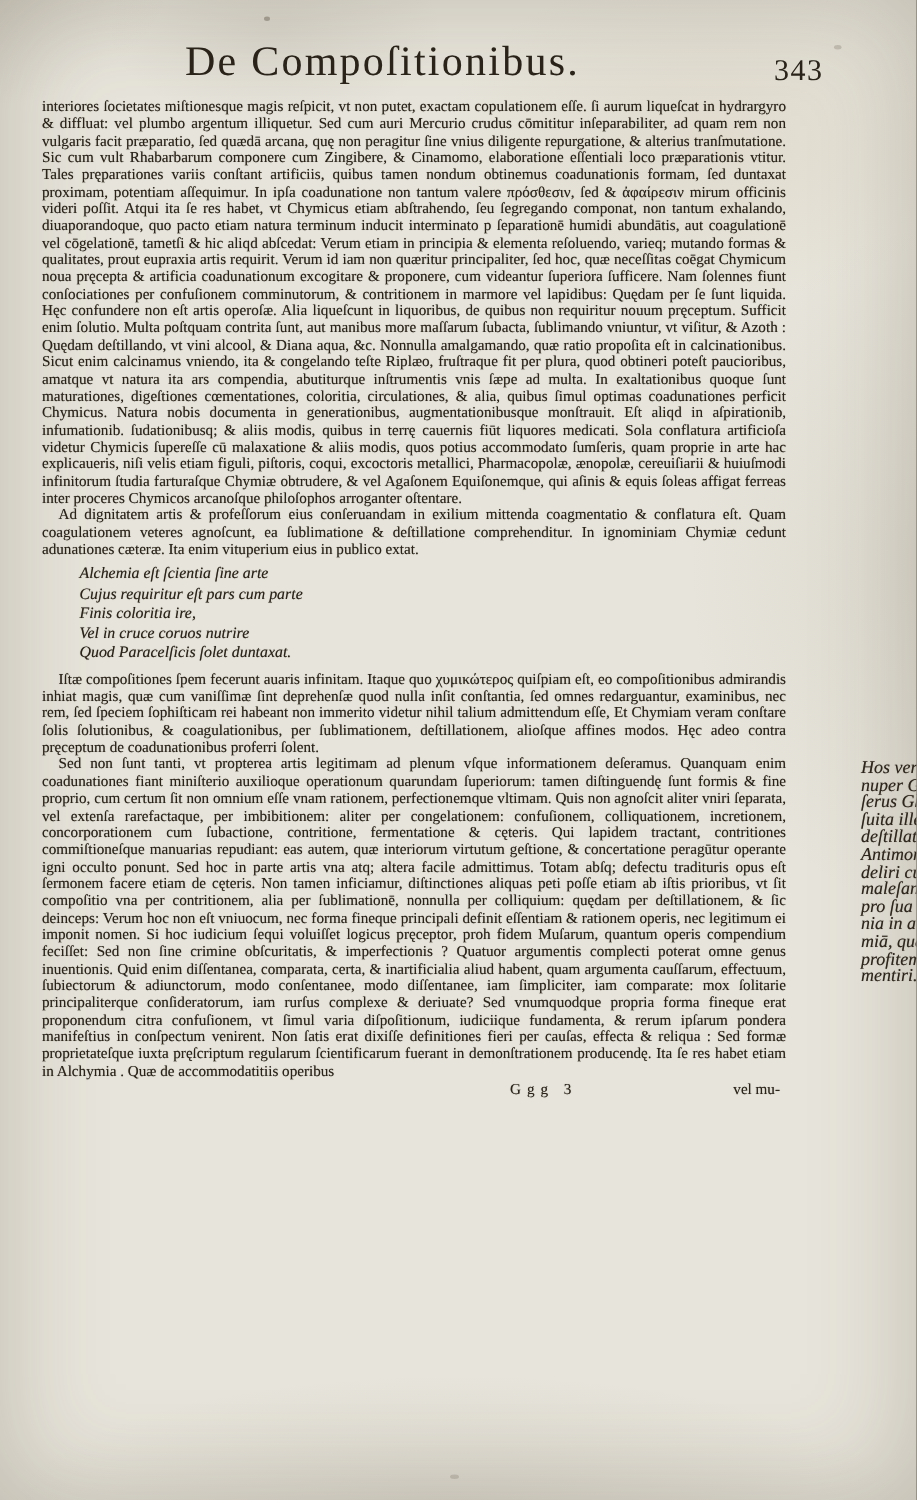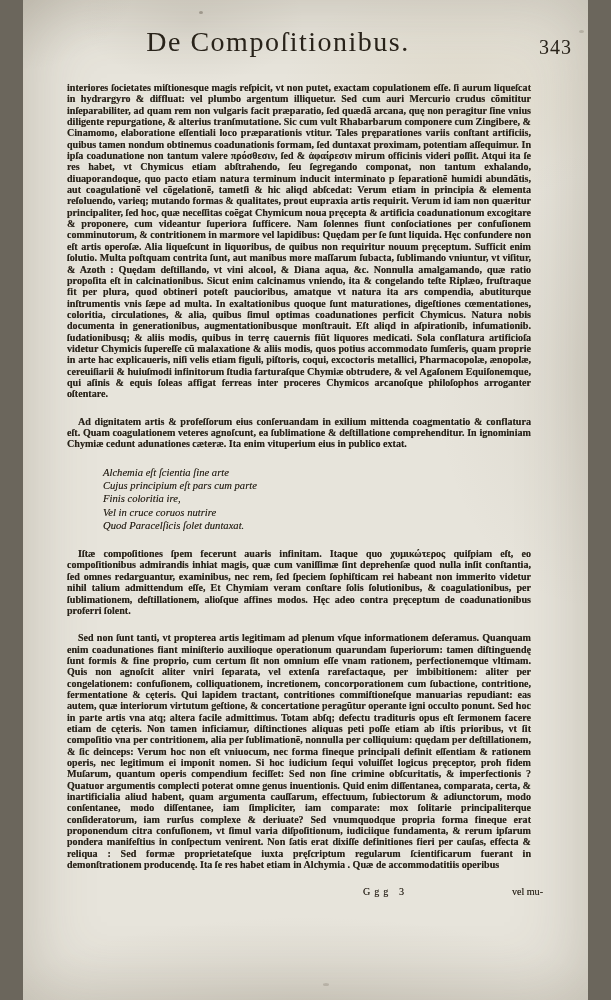--- a/index.html
+++ b/index.html
@@ -1,17 +1,17 @@
 <!DOCTYPE html>
 <html><head>
 <meta charset="utf-8">
 <style>
   html,body { margin:0; padding:0; background:#6b665c; }
   .page {
-    position:relative; width:565px; height:1000px; margin:0 auto;
+    position:relative; width:611px; height:1000px; margin:0 auto;
     font-family:"Liberation Serif","DejaVu Serif",serif;
     color:#29231a;
     background-color:#e7e4db;
     background-image:
       radial-gradient(ellipse 260px 160px at 78% 9%, rgba(176,156,108,0.12), transparent 70%),
       radial-gradient(ellipse 220px 320px at 101% 38%, rgba(120,110,88,0.09), transparent 72%),
       radial-gradient(ellipse 420px 130px at 50% 101%, rgba(112,102,84,0.12), transparent 72%),
       radial-gradient(ellipse 180px 130px at -2% -2%, rgba(110,100,84,0.16), transparent 70%),
       radial-gradient(ellipse 160px 90px at 30% 2%, rgba(110,100,84,0.10), transparent 70%);
     box-shadow: inset 0 0 70px rgba(88,78,58,0.28);
@@ -22,24 +22,24 @@
     font-size:28px; letter-spacing:1.5px; white-space:nowrap;
   }
   .page-number {
     position:absolute; top:36px; left:516px; font-size:20px; letter-spacing:1px;
   }
   .main-col {
     position:absolute; left:28px; top:66px; width:496px;
     font-size:10.1px; line-height:11.35px; text-align:justify;
     text-shadow:0 0 0.5px rgba(43,36,25,0.55);
   }
-  .main-col p { margin:16px;font-weight:bold; }
+  .main-col p { margin:0; }
   .main-col p.indent { text-indent:11px; }
   .poem {
-    margin:4px 0 5px 52px; font-style:italic;
+    margin:4px 0 5px 25px; font-style:italic;
     font-size:10.6px; line-height:13.3px; text-align:left;
   }
   .poem div { white-space:nowrap; }
   .margin-note {
     position:absolute; left:527px; top:506px; width:80px;
     font-style:italic; font-size:12px; line-height:11.6px;
     color:#2d261d; text-shadow:0 0 0.5px rgba(43,36,25,0.5);margin-left:47px;
   }
   .sig-row { position:relative; height:13px; margin-top:1px; text-align:center; }
   .sig-mark { position:absolute; left:312px; letter-spacing:4px; }
@@ -60,21 +60,21 @@
 
   <div class="running-title">De Compoſitionibus.</div>
   <div class="page-number">343</div>
 
   <div class="main-col">
     <p>interiores ſocietates miſtionesque magis reſpicit, vt non putet, exactam copulationem eſſe. ſi aurum liqueſcat in hydrargyro &amp; diffluat: vel plumbo argentum illiquetur. Sed cum auri Mercurio crudus cōmititur inſeparabiliter, ad quam rem non vulgaris facit præparatio, ſed quædā arcana, quę non peragitur ſine vnius diligente repurgatione, &amp; alterius tranſmutatione. Sic cum vult Rhabarbarum componere cum Zingibere, &amp; Cinamomo, elaboratione eſſentiali loco præparationis vtitur. Tales pręparationes variis conſtant artificiis, quibus tamen nondum obtinemus coadunationis formam, ſed duntaxat proximam, potentiam aſſequimur. In ipſa coadunatione non tantum valere πρόσθεσιν, ſed &amp; ἀφαίρεσιν mirum officinis videri poſſit. Atqui ita ſe res habet, vt Chymicus etiam abſtrahendo, ſeu ſegregando componat, non tantum exhalando, diuaporandoque, quo pacto etiam natura terminum inducit interminato p ſeparationē humidi abundātis, aut coagulationē vel cōgelationē, tametſi &amp; hic aliqd abſcedat: Verum etiam in principia &amp; elementa reſoluendo, varieq; mutando formas &amp; qualitates, prout eupraxia artis requirit. Verum id iam non quæritur principaliter, ſed hoc, quæ neceſſitas coēgat Chymicum noua pręcepta &amp; artificia coadunationum excogitare &amp; proponere, cum videantur ſuperiora ſufficere. Nam ſolennes fiunt conſociationes per confuſionem comminutorum, &amp; contritionem in marmore vel lapidibus: Quędam per ſe ſunt liquida. Hęc confundere non eſt artis operoſæ. Alia liqueſcunt in liquoribus, de quibus non requiritur nouum pręceptum. Sufficit enim ſolutio. Multa poſtquam contrita ſunt, aut manibus more maſſarum ſubacta, ſublimando vniuntur, vt viſitur, &amp; Azoth : Quędam deſtillando, vt vini alcool, &amp; Diana aqua, &amp;c. Nonnulla amalgamando, quæ ratio propoſita eſt in calcinationibus. Sicut enim calcinamus vniendo, ita &amp; congelando teſte Riplæo, fruſtraque fit per plura, quod obtineri poteſt paucioribus, amatque vt natura ita ars compendia, abutiturque inſtrumentis vnis ſæpe ad multa. In exaltationibus quoque ſunt maturationes, digeſtiones cœmentationes, coloritia, circulationes, &amp; alia, quibus ſimul optimas coadunationes perficit Chymicus. Natura nobis documenta in generationibus, augmentationibusque monſtrauit. Eſt aliqd in aſpirationib, infumationib. ſudationibusq; &amp; aliis modis, quibus in terrę cauernis fiūt liquores medicati. Sola conflatura artificioſa videtur Chymicis ſupereſſe cū malaxatione &amp; aliis modis, quos potius accommodato ſumſeris, quam proprie in arte hac explicaueris, niſi velis etiam figuli, piſtoris, coqui, excoctoris metallici, Pharmacopolæ, ænopolæ, cereuiſiarii &amp; huiuſmodi infinitorum ſtudia farturaſque Chymiæ obtrudere, &amp; vel Agaſonem Equiſonemque, qui aſinis &amp; equis ſoleas affigat ferreas inter proceres Chymicos arcanoſque philoſophos arroganter oſtentare.</p>
     <p class="indent">Ad dignitatem artis &amp; profeſſorum eius conſeruandam in exilium mittenda coagmentatio &amp; conflatura eſt. Quam coagulationem veteres agnoſcunt, ea ſublimatione &amp; deſtillatione comprehenditur. In ignominiam Chymiæ cedunt adunationes cæteræ. Ita enim vituperium eius in publico extat.</p>
 
     <div class="poem">
       <div>Alchemia eſt ſcientia ſine arte</div>
-      <div>Cujus principium eſt pars cum parte</div>
+      <div>Cujus requiritur eſt pars cum parte</div>
       <div>Finis coloritia ire,</div>
       <div>Vel in cruce coruos nutrire</div>
       <div>Quod Paracelſicis ſolet duntaxat.</div>
     </div>
 
     <p class="indent">Iſtæ compoſitiones ſpem fecerunt auaris infinitam. Itaque quo χυμικώτερος quiſpiam eſt, eo compoſitionibus admirandis inhiat magis, quæ cum vaniſſimæ ſint deprehenſæ quod nulla inſit conſtantia, ſed omnes redarguantur, examinibus, nec rem, ſed ſpeciem ſophiſticam rei habeant non immerito videtur nihil talium admittendum eſſe, Et Chymiam veram conſtare ſolis ſolutionibus, &amp; coagulationibus, per ſublimationem, deſtillationem, alioſque affines modos. Hęc adeo contra pręceptum de coadunationibus proferri ſolent.</p>
     <p class="indent">Sed non ſunt tanti, vt propterea artis legitimam ad plenum vſque informationem deſeramus. Quanquam enim coadunationes fiant miniſterio auxilioque operationum quarundam ſuperiorum: tamen diſtinguendę ſunt formis &amp; fine proprio, cum certum ſit non omnium eſſe vnam rationem, perfectionemque vltimam. Quis non agnoſcit aliter vniri ſeparata, vel extenſa rarefactaque, per imbibitionem: aliter per congelationem: confuſionem, colliquationem, incretionem, concorporationem cum ſubactione, contritione, fermentatione &amp; cęteris. Qui lapidem tractant, contritiones commiſtioneſque manuarias repudiant: eas autem, quæ interiorum virtutum geſtione, &amp; concertatione peragūtur operante igni occulto ponunt. Sed hoc in parte artis vna atq; altera facile admittimus. Totam abſq; defectu tradituris opus eſt ſermonem facere etiam de cęteris. Non tamen inficiamur, diſtinctiones aliquas peti poſſe etiam ab iſtis prioribus, vt ſit compoſitio vna per contritionem, alia per ſublimationē, nonnulla per colliquium: quędam per deſtillationem, &amp; ſic deinceps: Verum hoc non eſt vniuocum, nec forma fineque principali definit eſſentiam &amp; rationem operis, nec legitimum ei imponit nomen. Si hoc iudicium ſequi voluiſſet logicus pręceptor, proh fidem Muſarum, quantum operis compendium feciſſet: Sed non ſine crimine obſcuritatis, &amp; imperfectionis ? Quatuor argumentis complecti poterat omne genus inuentionis. Quid enim diſſentanea, comparata, certa, &amp; inartificialia aliud habent, quam argumenta cauſſarum, effectuum, ſubiectorum &amp; adiunctorum, modo conſentanee, modo diſſentanee, iam ſimpliciter, iam comparate: mox ſolitarie principaliterque conſideratorum, iam rurſus complexe &amp; deriuate? Sed vnumquodque propria forma fineque erat proponendum citra confuſionem, vt ſimul varia diſpoſitionum, iudiciique fundamenta, &amp; rerum ipſarum pondera manifeſtius in conſpectum venirent. Non ſatis erat dixiſſe definitiones fieri per cauſas, effecta &amp; reliqua : Sed formæ proprietateſque iuxta pręſcriptum regularum ſcientificarum fuerant in demonſtrationem producendę. Ita ſe res habet etiam in Alchymia . Quæ de accommodatitiis operibus</p>
 
     <div class="sig-row">
       <span class="sig-mark">Ggg 3</span>

